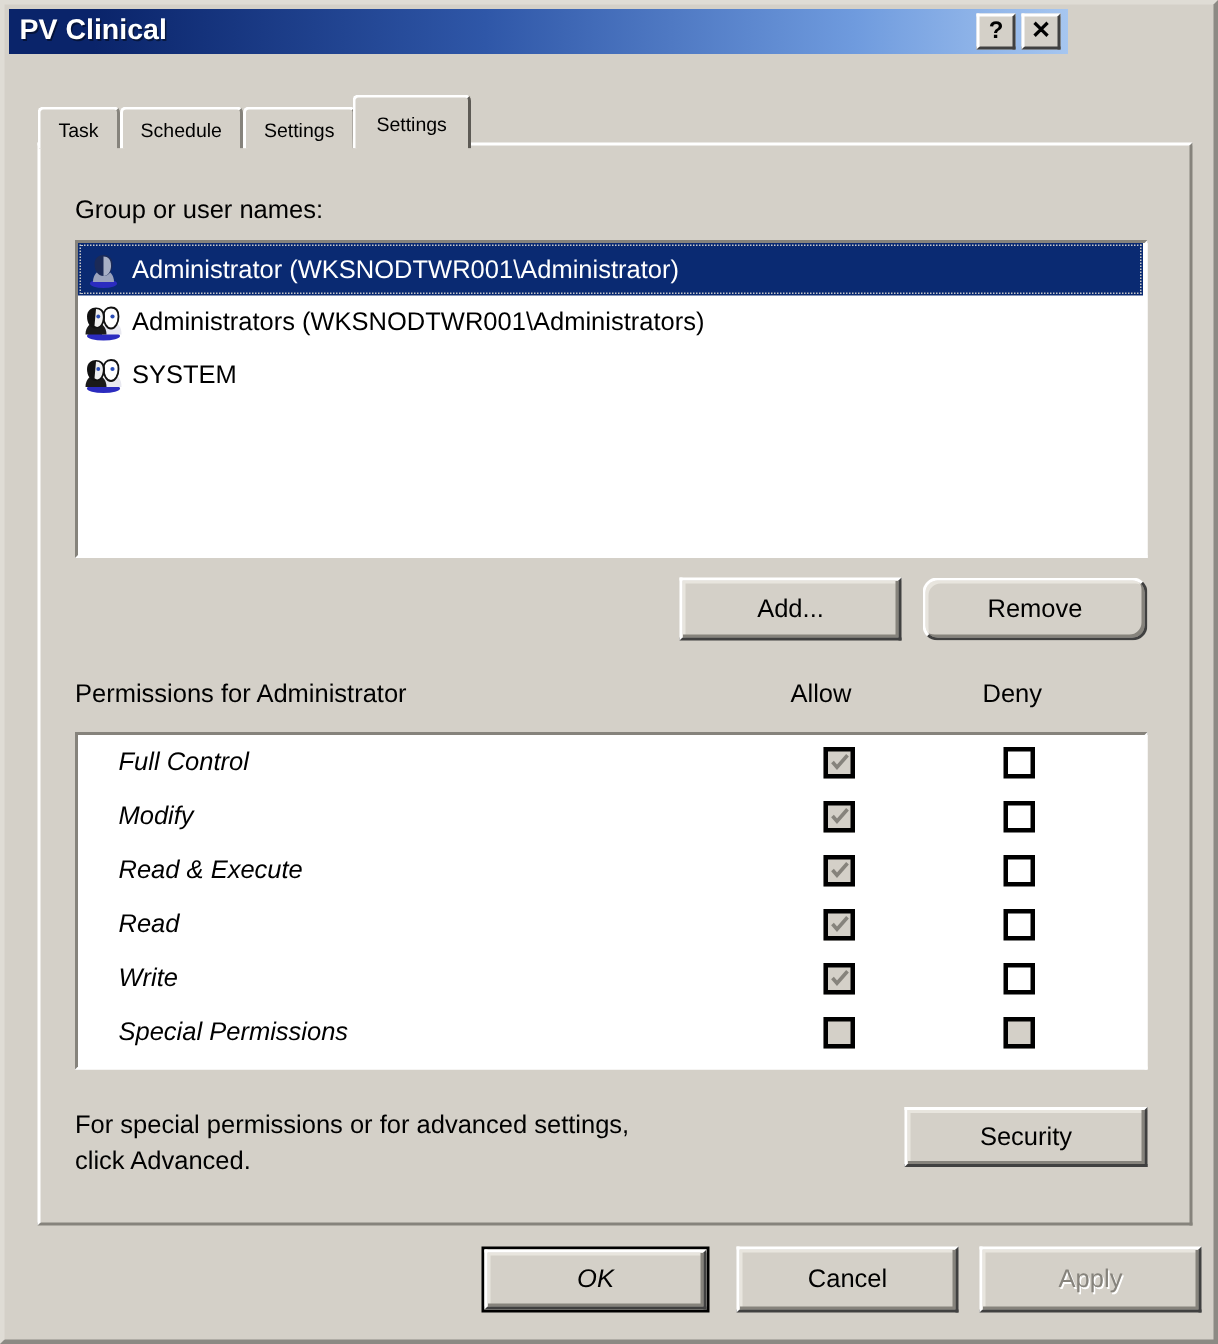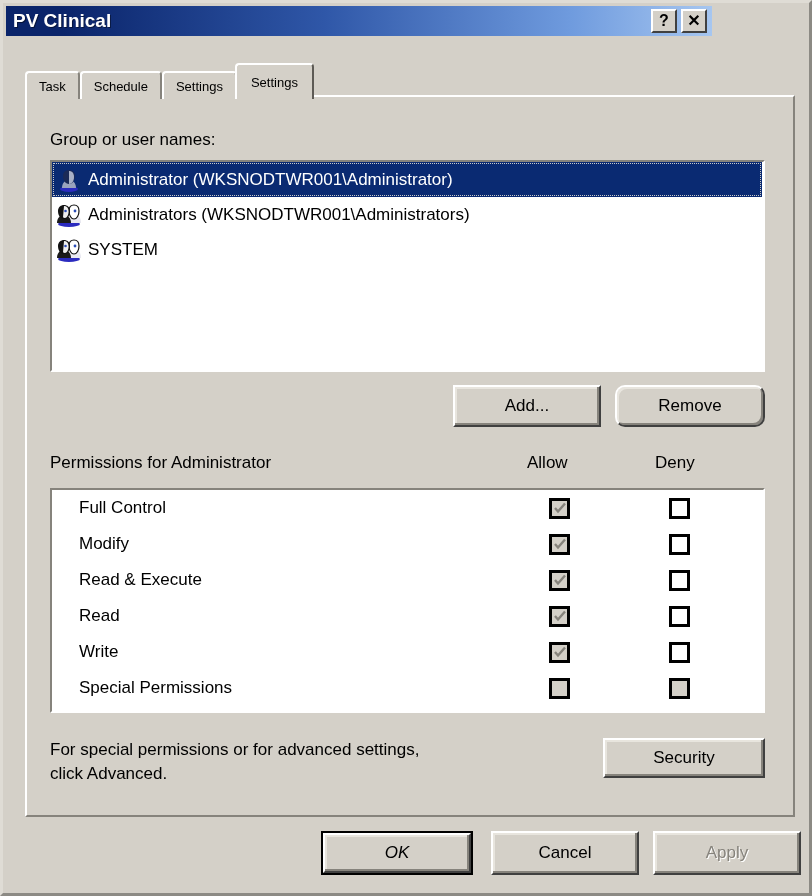--- a/index.html
+++ b/index.html
@@ -176,21 +176,21 @@
 
   #btn-add    { left: 450px; top: 382px; width: 148px; height: 42px; }
   #btn-remove { left: 612px; top: 382px; width: 150px; height: 42px; border-radius: 10px; }
   #btn-advanced { left: 600px; top: 735px; width: 162px; height: 40px; }
 
   
   #perm-header { left: 47px; top: 450px; }
   #hdr-allow { left: 524px; top: 450px; }
   #hdr-deny  { left: 652px; top: 450px; }
 
-  #permlist { left: 47px; top: 485px; width: 715px; height: 225px; }
+  #permlist { left: 47px; top: 485px; width: 715px; height: 225px; font-style: italic; }
   .prow {
     height: 36px;
     display: flex; align-items: center;
     font-size: 17px; color: #000;
     position: relative;
     box-sizing: border-box;
   }
   .prow .pname { position: absolute; left: 27px; white-space: nowrap; }
   .cb {
     position: absolute;

